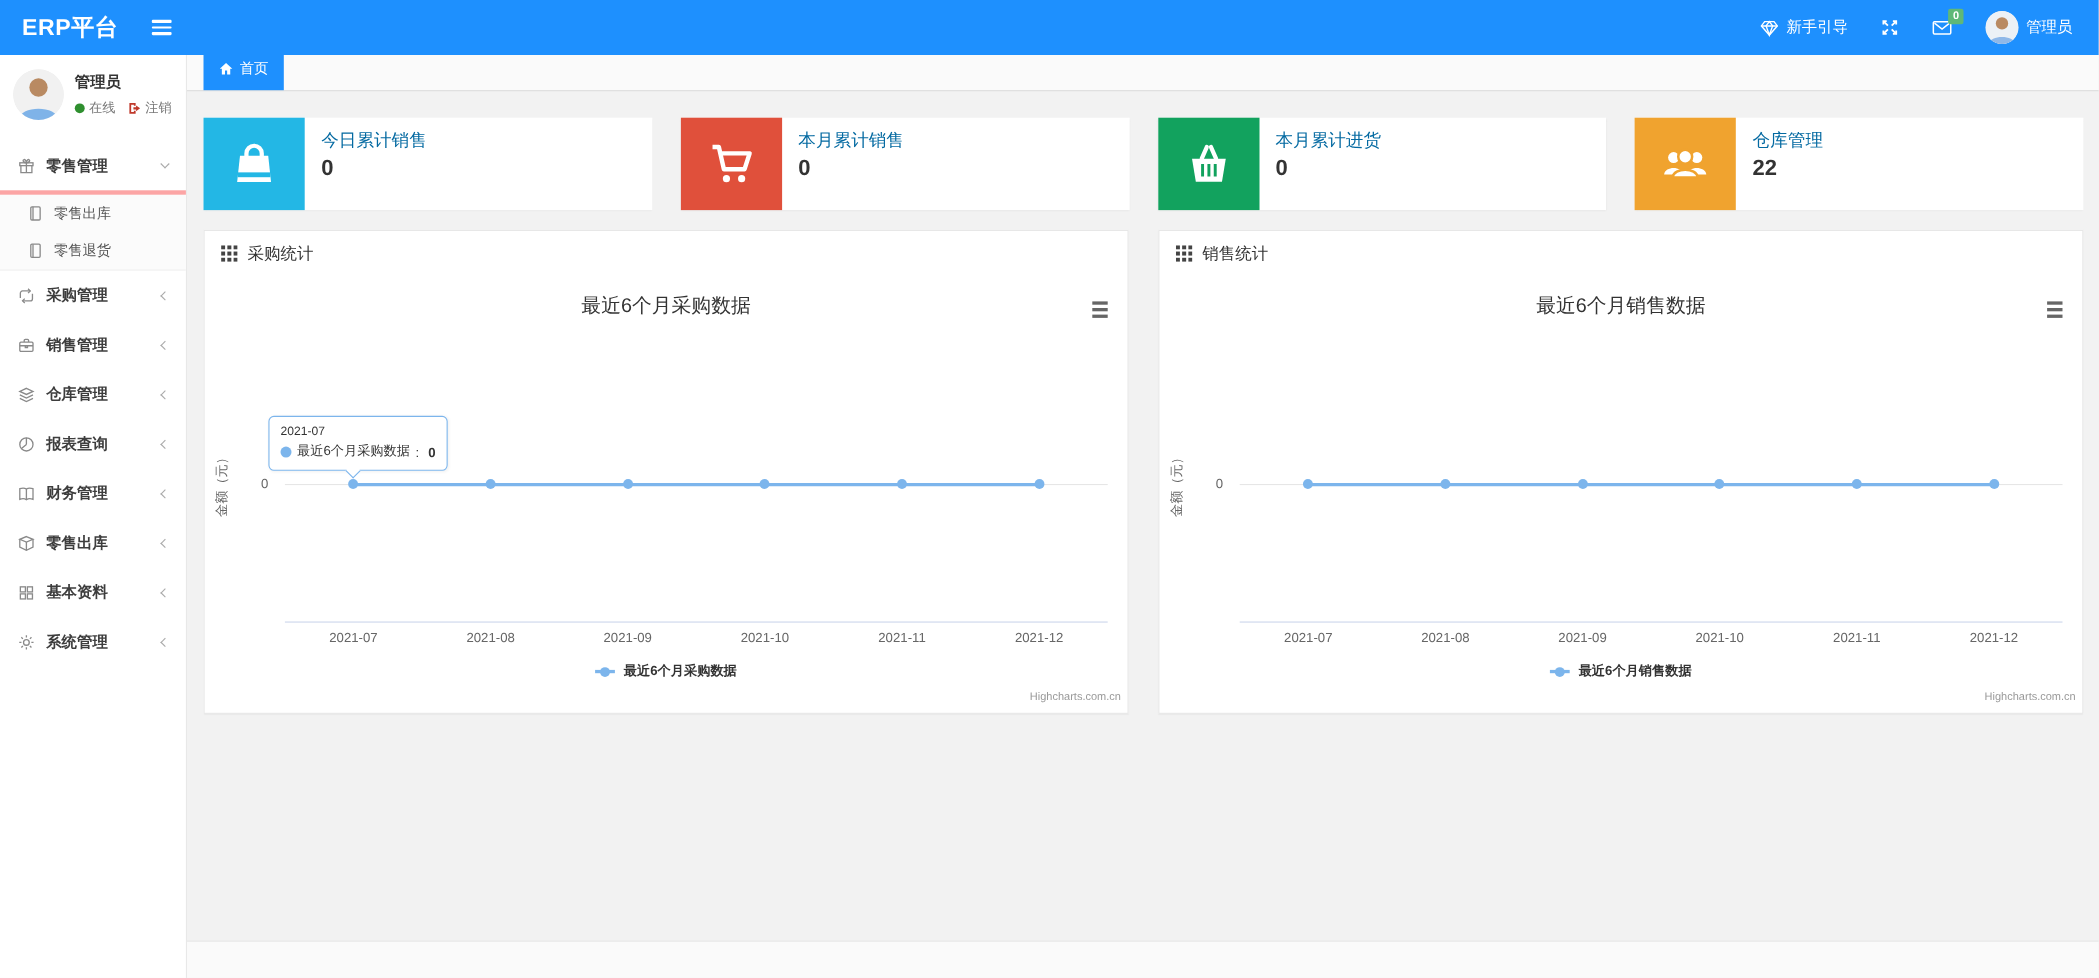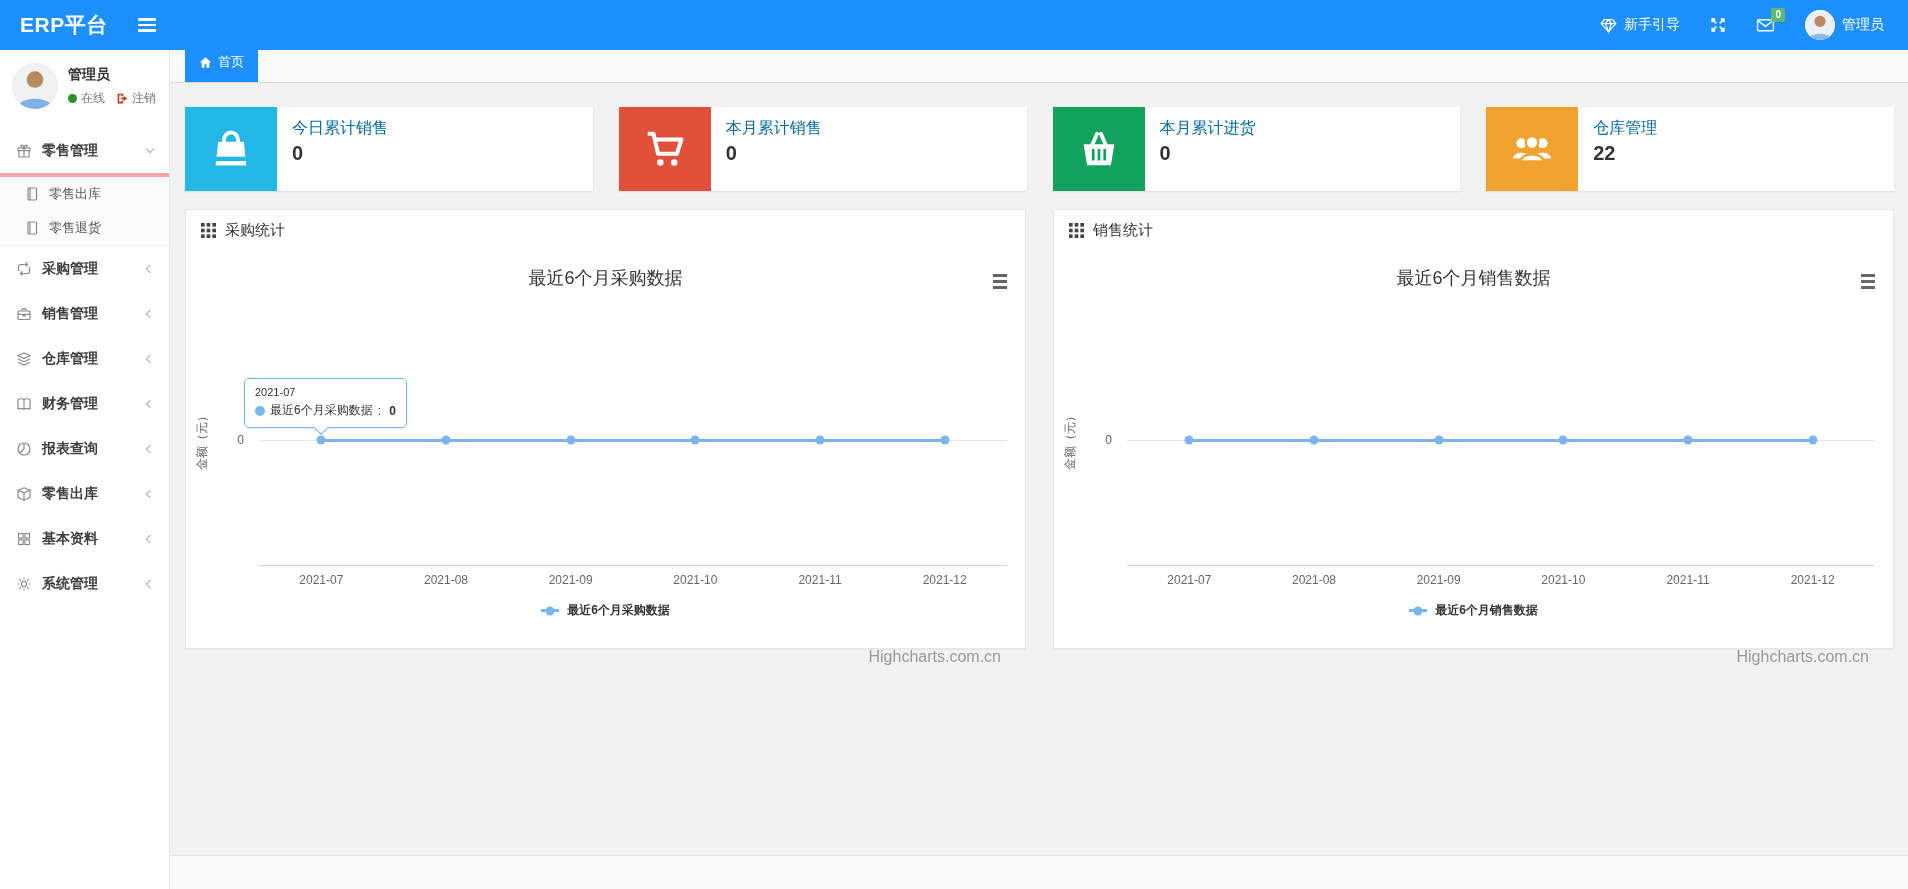--- a/index.html
+++ b/index.html
@@ -65,21 +65,21 @@
   .markers { position:absolute; left:0; right:0; top:0; bottom:0; display:flex; }
   .marker-slot { flex:1; position:relative; }
   .marker-slot .dot { position:absolute; left:50%; top:190px; transform:translate(-50%,-50%); width:9px; height:9px; border-radius:50%; background:#7cb5ec; cursor:pointer; }
   .axis-line { position:absolute; left:73px; right:18px; top:315px; height:1px; background:#ccd6eb; }
   .x-labels { position:absolute; left:73px; right:18px; top:323px; display:flex; }
   .x-label { flex:1; text-align:center; font-size:12px; color:#666; }
   .legend { position:absolute; left:0; right:0; top:352px; display:flex; justify-content:center; align-items:center; gap:8px; font-size:12px; color:#333; font-weight:bold; cursor:pointer; }
   .legend-marker { position:relative; width:18px; height:9px; }
   .legend-marker .lm-line { position:absolute; top:3px; left:0; right:0; height:3px; background:#7cb5ec; }
   .legend-marker .lm-dot { position:absolute; left:50%; top:50%; transform:translate(-50%,-50%); width:9px; height:9px; border-radius:50%; background:#7cb5ec; }
-  .credit { position:absolute; right:24px; top:378px; font-size:16px; color:#999; cursor:pointer;margin-top:20px; }
+  .credit { position:absolute; right:6px; top:378px; font-size:10px; color:#999; cursor:pointer; }
   .hc-tooltip { position:absolute; left:58px; top:128px; min-width:150px; border:1px solid #7cb5ec; border-radius:5px; background:rgba(255,255,255,.96); padding:7px 10px 8px; box-shadow:1px 1px 3px rgba(0,0,0,.06); z-index:5; }
   .tt-header { font-size:11px; color:#333; }
   .tt-row { display:flex; align-items:center; gap:5px; font-size:12px; color:#333; margin-top:4px; white-space:nowrap; }
   .tt-dot { width:10px; height:10px; border-radius:50%; background:#7cb5ec; flex-shrink:0; }
   .tt-value { font-weight:bold; }
   .tt-arrow { position:absolute; left:71px; bottom:-6px; width:10px; height:10px; background:#fff; border-right:1px solid #7cb5ec; border-bottom:1px solid #7cb5ec; transform:rotate(45deg); }
   .footer-strip { position:absolute; left:0; right:0; bottom:0; height:34px; background:#fafafa; border-top:1px solid #e3e3e3; }
   svg { display:block; }
 </style>
 </head>
@@ -207,32 +207,32 @@
       <svg class="mi-icon" viewBox="0 0 16 16" fill="none" stroke="#8a8a8a" stroke-width="1.2">
           <path d="M8 2l6 2.8L8 7.6 2 4.8z"></path>
           <path d="m2 8 6 2.8L14 8"></path>
           <path d="m2 11.2 6 2.8 6-2.8"></path>
         </svg>
       <span class="mi-label">仓库管理</span>
       <span class="chev left"></span>
     </div>
     <div class="menu-item">
       <svg class="mi-icon" viewBox="0 0 16 16" fill="none" stroke="#8a8a8a" stroke-width="1.2">
+          <circle cx="8" cy="8" r="6"></circle>
+          <path d="M8 8V2M8 8l-4.2 3.5"></path>
+        </svg>
+      <span class="mi-label">报表查询</span>
+      <span class="chev left"></span>
+    </div>
+    <div class="menu-item">
+      <svg class="mi-icon" viewBox="0 0 16 16" fill="none" stroke="#8a8a8a" stroke-width="1.2">
           <path d="M8 3.6C6.5 2.6 4 2.6 2 3.3v9.6c2-.7 4.5-.7 6 .4 1.5-1.1 4-1.1 6-.4V3.3c-2-.7-4.5-.7-6 .3z"></path>
           <path d="M8 3.6v9.7"></path>
         </svg>
       <span class="mi-label">财务管理</span>
-      <span class="chev left"></span>
-    </div>
-    <div class="menu-item">
-      <svg class="mi-icon" viewBox="0 0 16 16" fill="none" stroke="#8a8a8a" stroke-width="1.2">
-          <circle cx="8" cy="8" r="6"></circle>
-          <path d="M8 8V2M8 8l-4.2 3.5"></path>
-        </svg>
-      <span class="mi-label">报表查询</span>
       <span class="chev left"></span>
     </div>
     <div class="menu-item">
       <svg class="mi-icon" viewBox="0 0 16 16" fill="none" stroke="#8a8a8a" stroke-width="1.2">
           <path d="M8 1.8 14 4.3 8 6.8 2 4.3z"></path>
           <path d="M2 4.3v7l6 2.9 6-2.9v-7"></path>
           <path d="M8 6.8v7.4"></path>
         </svg>
       <span class="mi-label">零售出库</span>
       <span class="chev left"></span>

